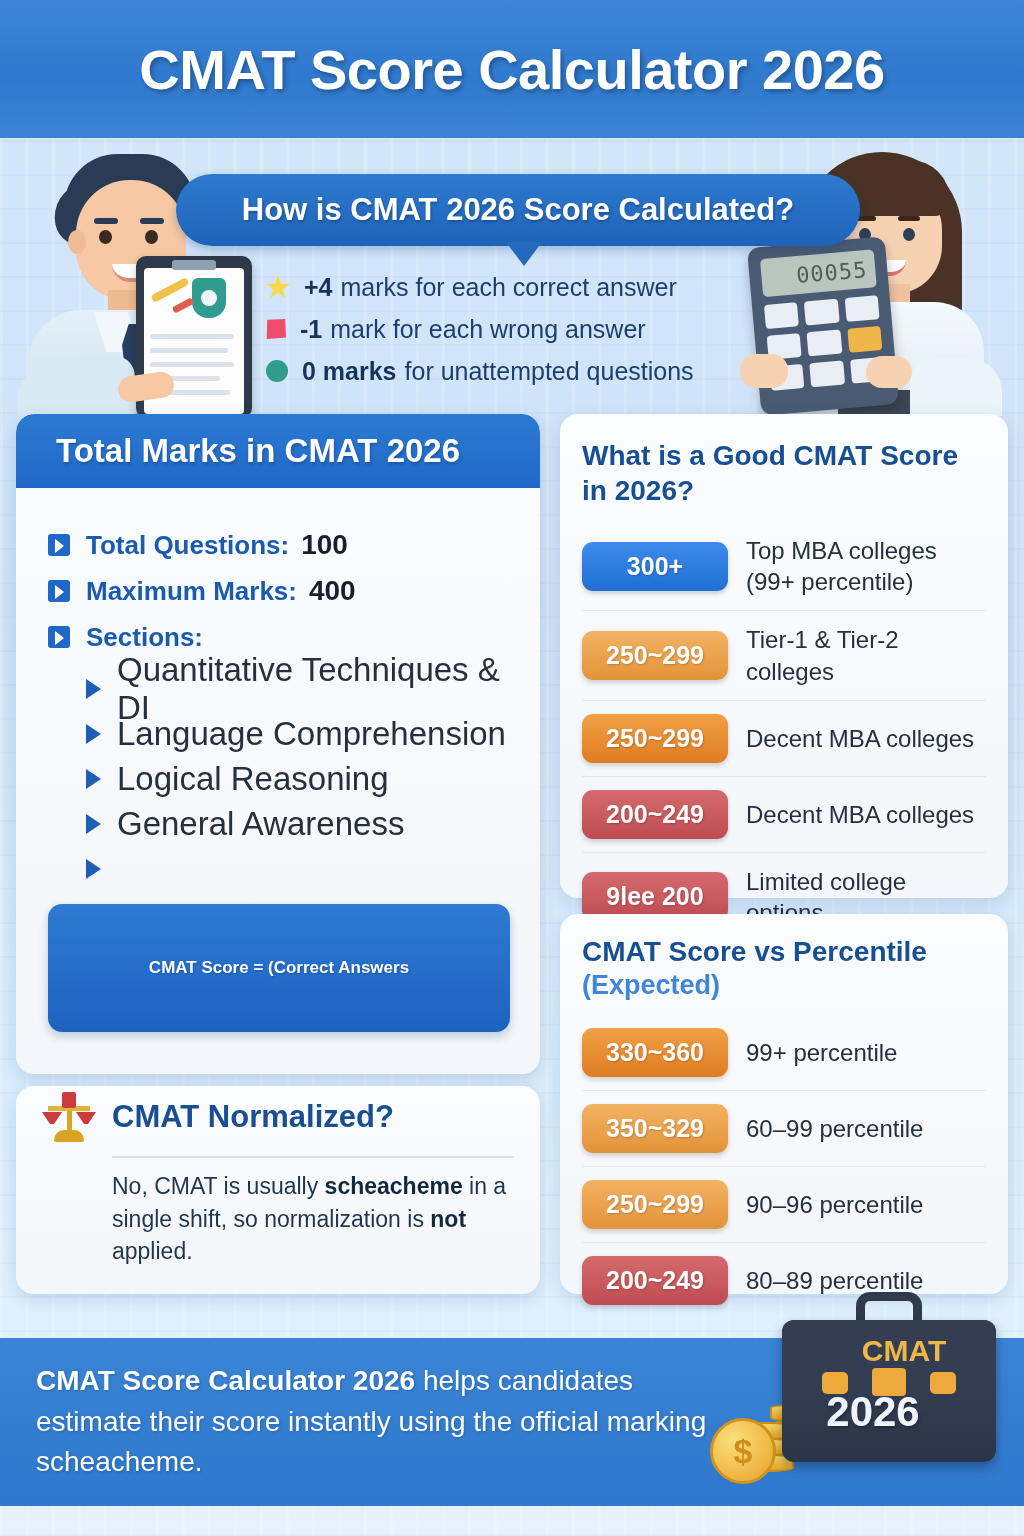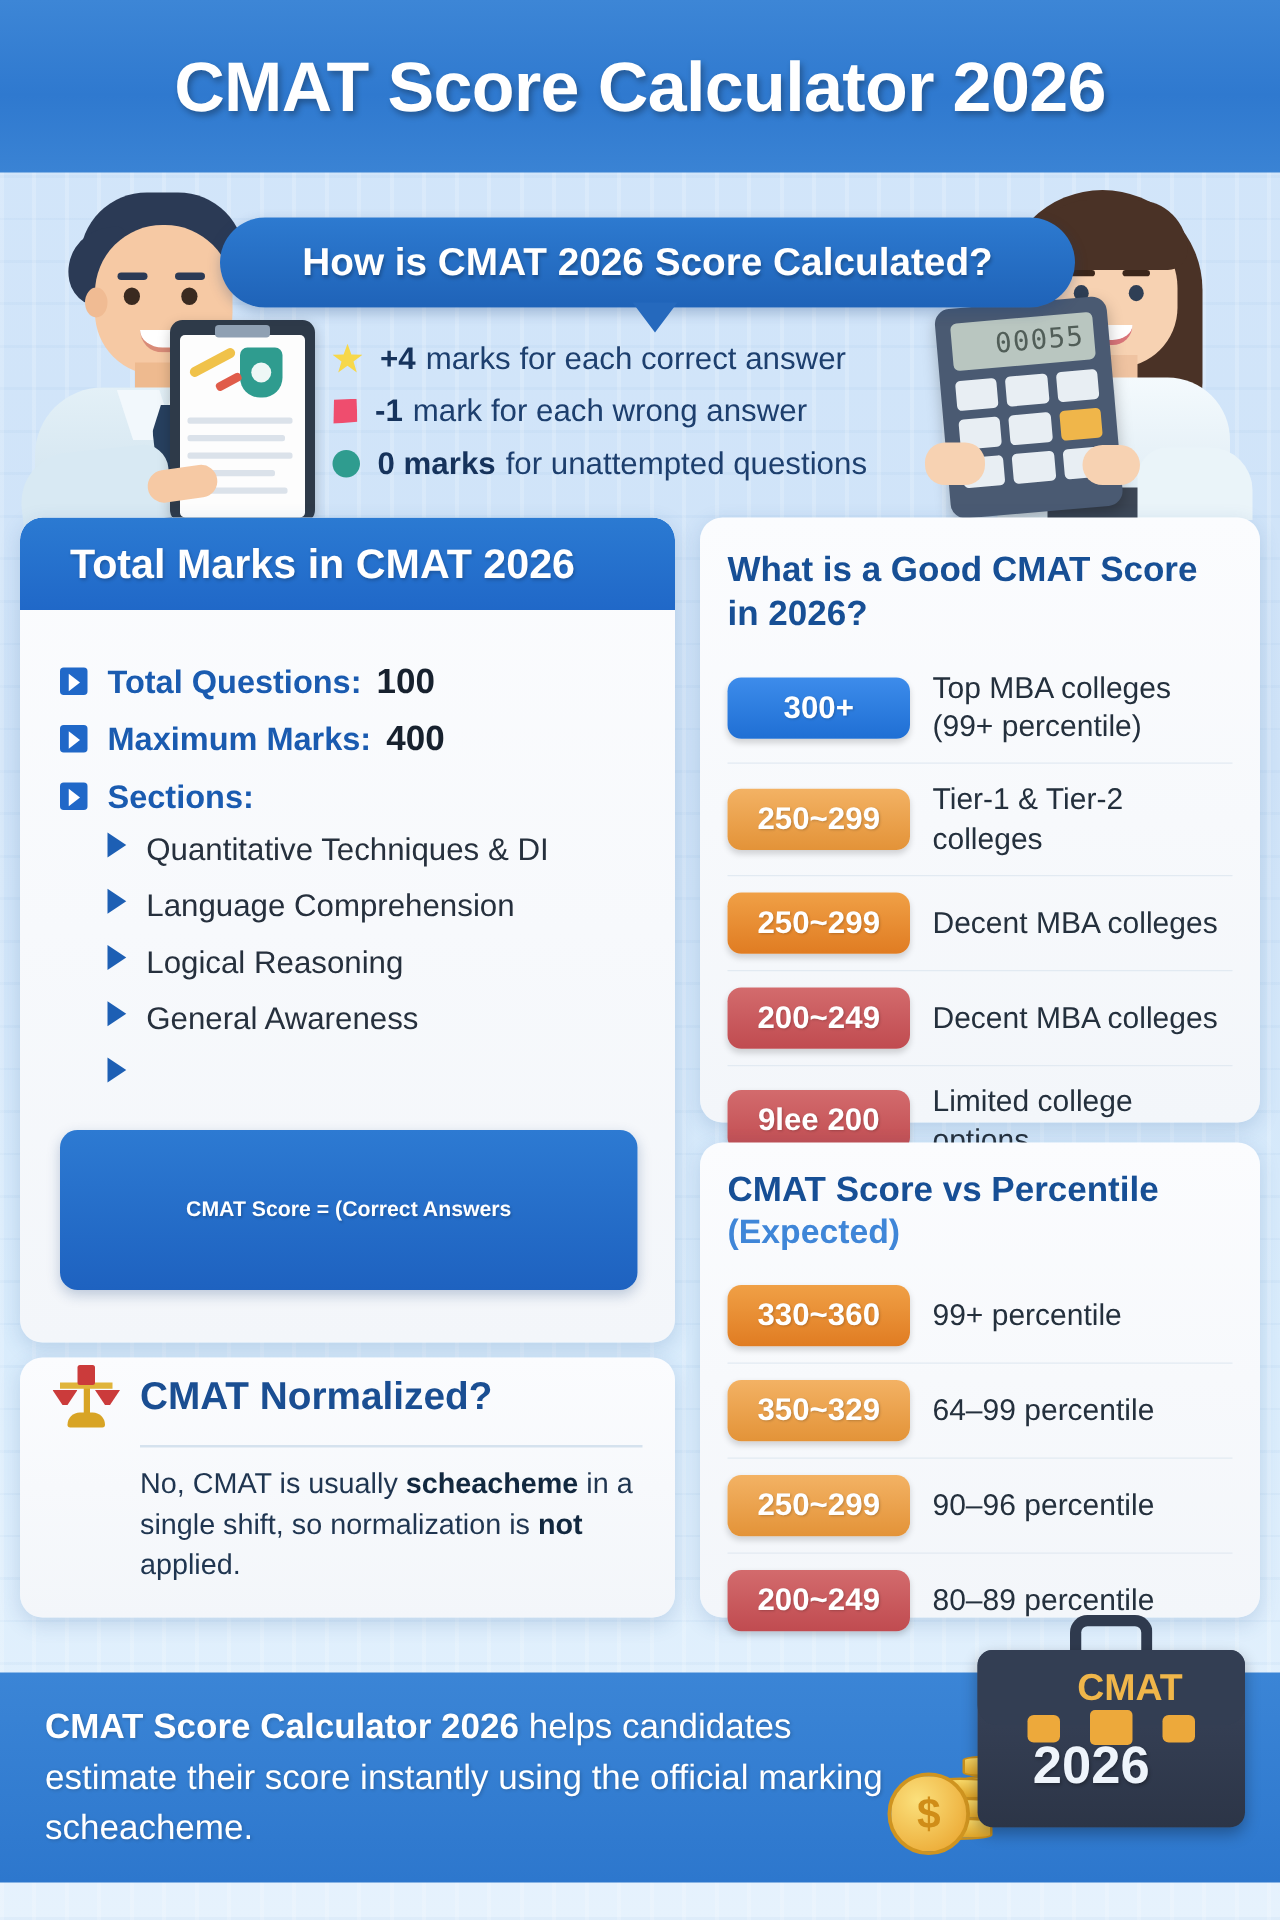--- a/index.html
+++ b/index.html
@@ -128,21 +128,21 @@
   .p-total-head span{color:#fff;font-size:33px;font-weight:bold;text-shadow:1px 2px 3px rgba(0,0,0,.22);}
   .tm-list{padding:34px 0 0 32px;}
   .tm-row{display:flex;align-items:center;height:46px;font-size:26px;}
   .tri-o{width:22px;height:22px;margin-right:16px;flex:none;
     border:3px solid #2068c8;border-radius:3px;position:relative;background:#2068c8;}
   .tri-o:after{content:"";position:absolute;left:4px;top:2px;
     border-left:9px solid #fff;border-top:7px solid transparent;border-bottom:7px solid transparent;}
   .tm-label{color:#1a5bb0;font-weight:bold;margin-right:12px;}
   .tm-value{color:#17212e;font-weight:bold;font-size:28px;}
   .sec-list{padding:6px 0 0 70px;}
-  .sec-row{display:flex;height:45px;font-size:25px;color:#26303d;}
+  .sec-row{display:flex;align-items:center;height:45px;font-size:33px;color:#26303d;}
   .tri-s{width:0;height:0;margin-right:16px;flex:none;
     border-left:15px solid #1d5fb4;border-top:10px solid transparent;border-bottom:10px solid transparent;}
   .formula{
     position:absolute;left:32px;bottom:42px;width:462px;height:128px;
     background:linear-gradient(180deg,#2d7ad2,#1e62c0);border-radius:14px;
     display:flex;flex-direction:column;align-items:center;justify-content:center;
     box-shadow:0 4px 10px rgba(20,60,120,.25);
   }
   .formula .l1{color:#fff;font-size:17px;font-weight:bold;text-shadow:1px 1px 2px rgba(0,0,0,.2);}
   .formula .l2{color:#fff;font-size:26px;font-weight:bold;margin-top:8px;text-shadow:1px 1px 2px rgba(0,0,0,.2);}
@@ -405,21 +405,21 @@
 <div class="panel p-perc">
   <h2>CMAT Score vs Percentile</h2>
   <div class="sub">(Expected)</div>
   <div class="score-rows">
     <div class="srow">
       <span class="badge b-orange">330~360</span>
       <span class="sdesc">99+ percentile</span>
     </div>
     <div class="srow">
       <span class="badge b-orange-l">350~329</span>
-      <span class="sdesc">64–99 percentile</span>
+      <span class="sdesc">60–99 percentile</span>
     </div>
     <div class="srow">
       <span class="badge b-orange-l">250~299</span>
       <span class="sdesc">90–96 percentile</span>
     </div>
     <div class="srow">
       <span class="badge b-red">200~249</span>
       <span class="sdesc">80–89 percentile</span>
     </div>
   </div>

